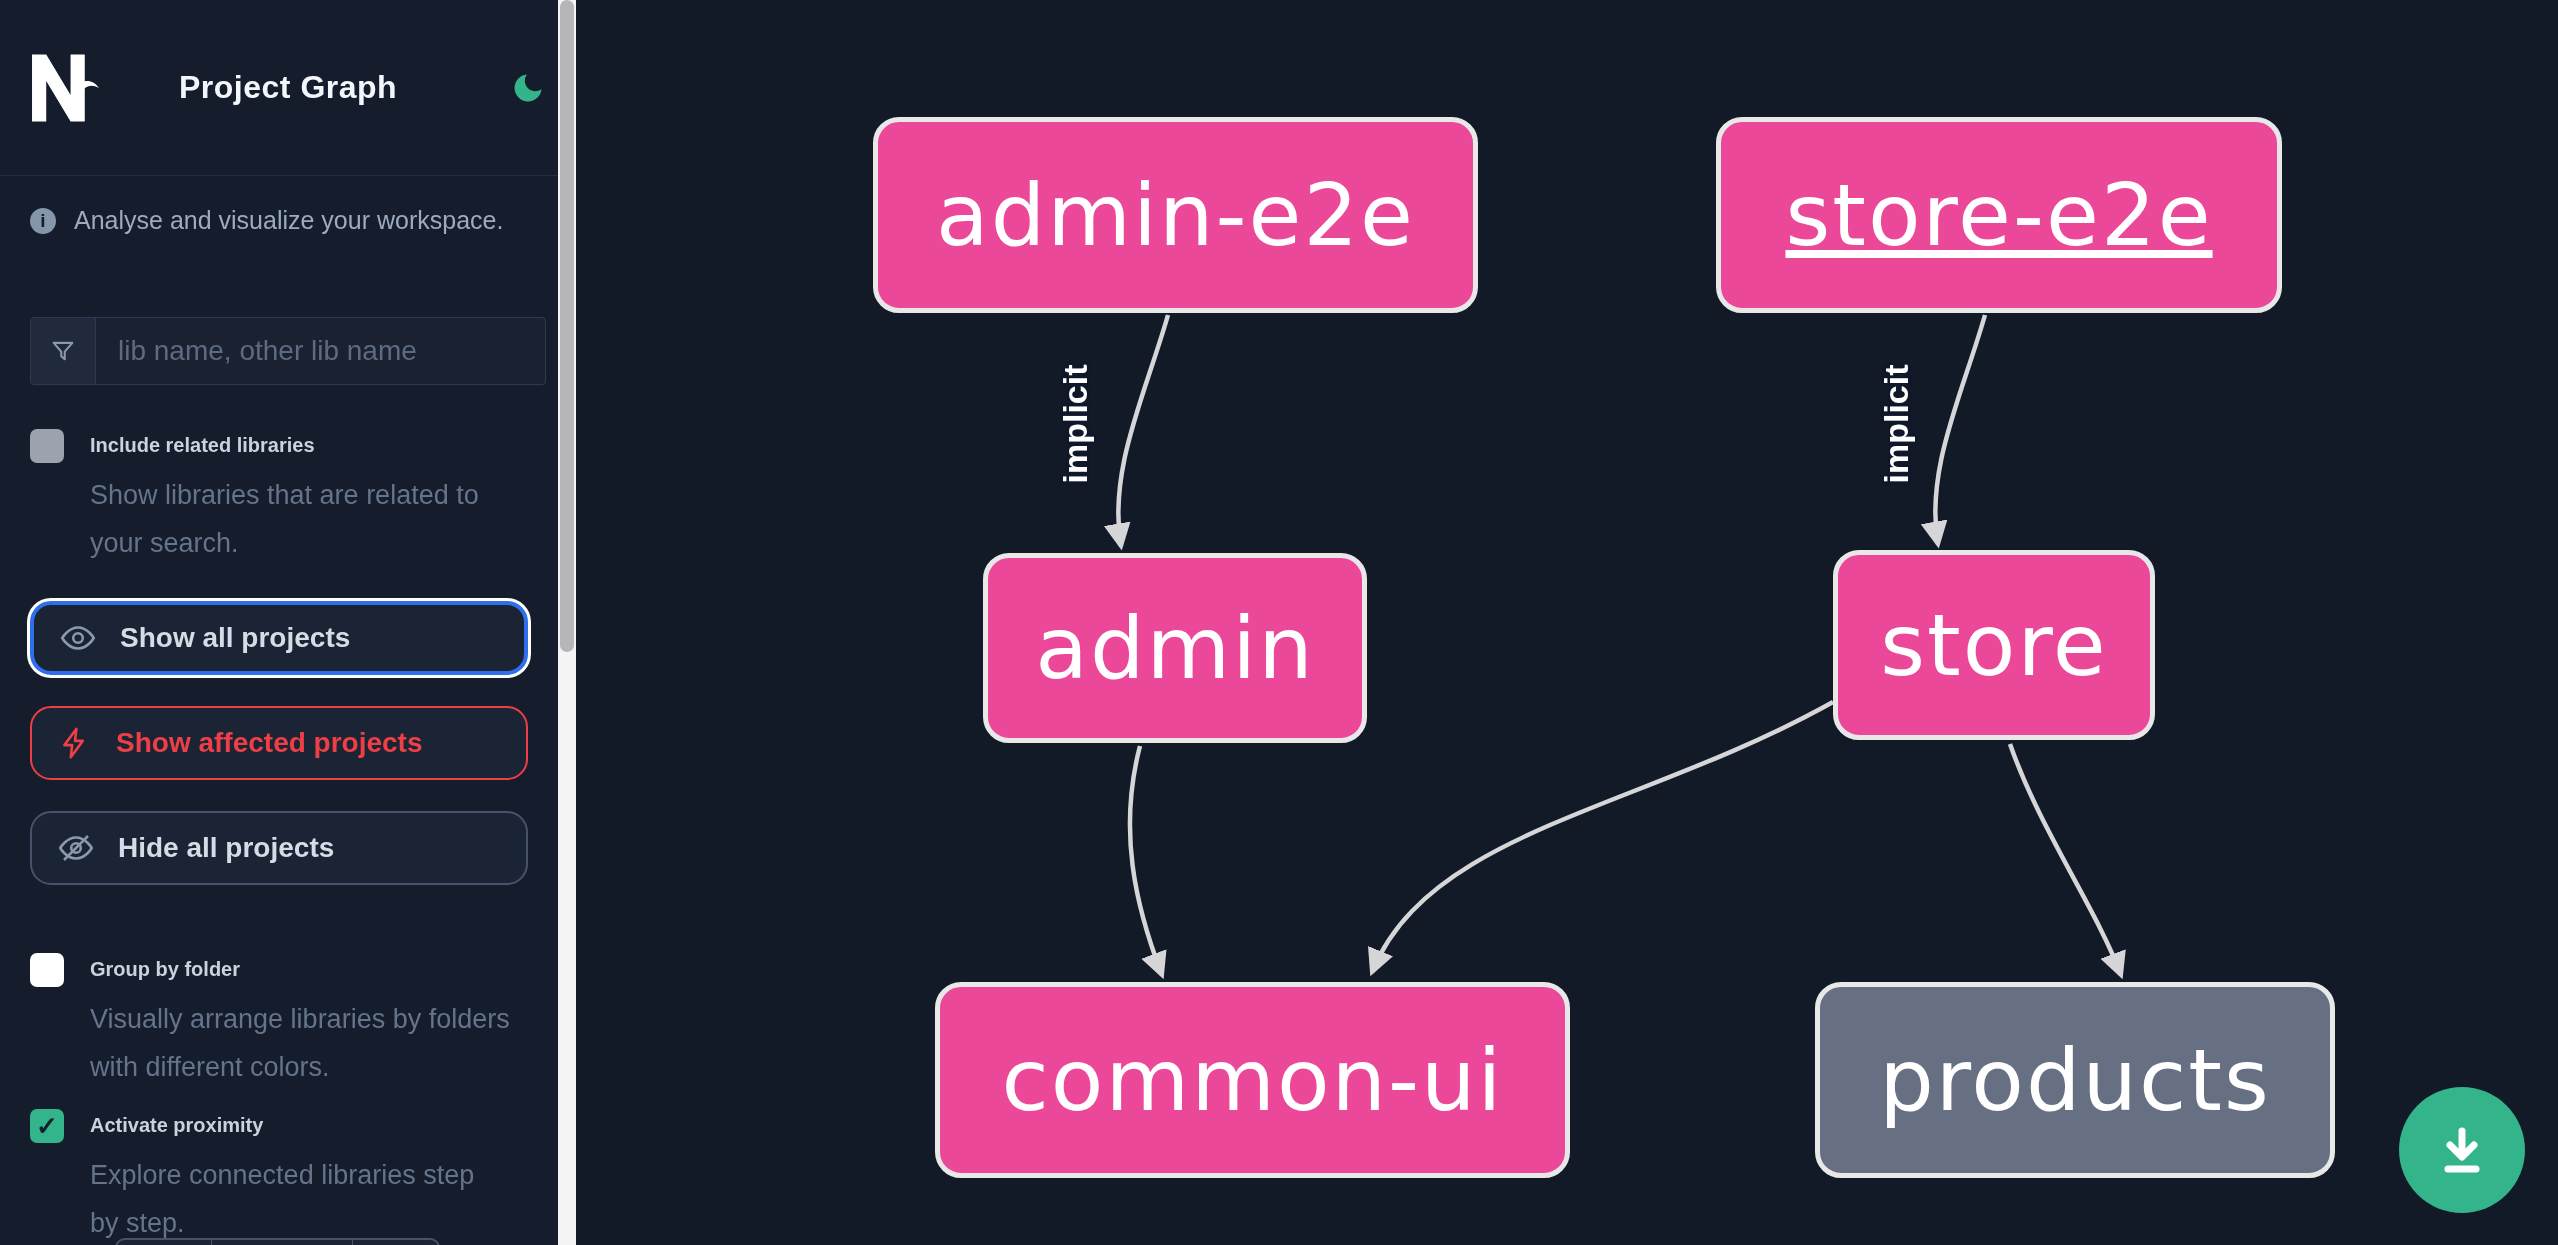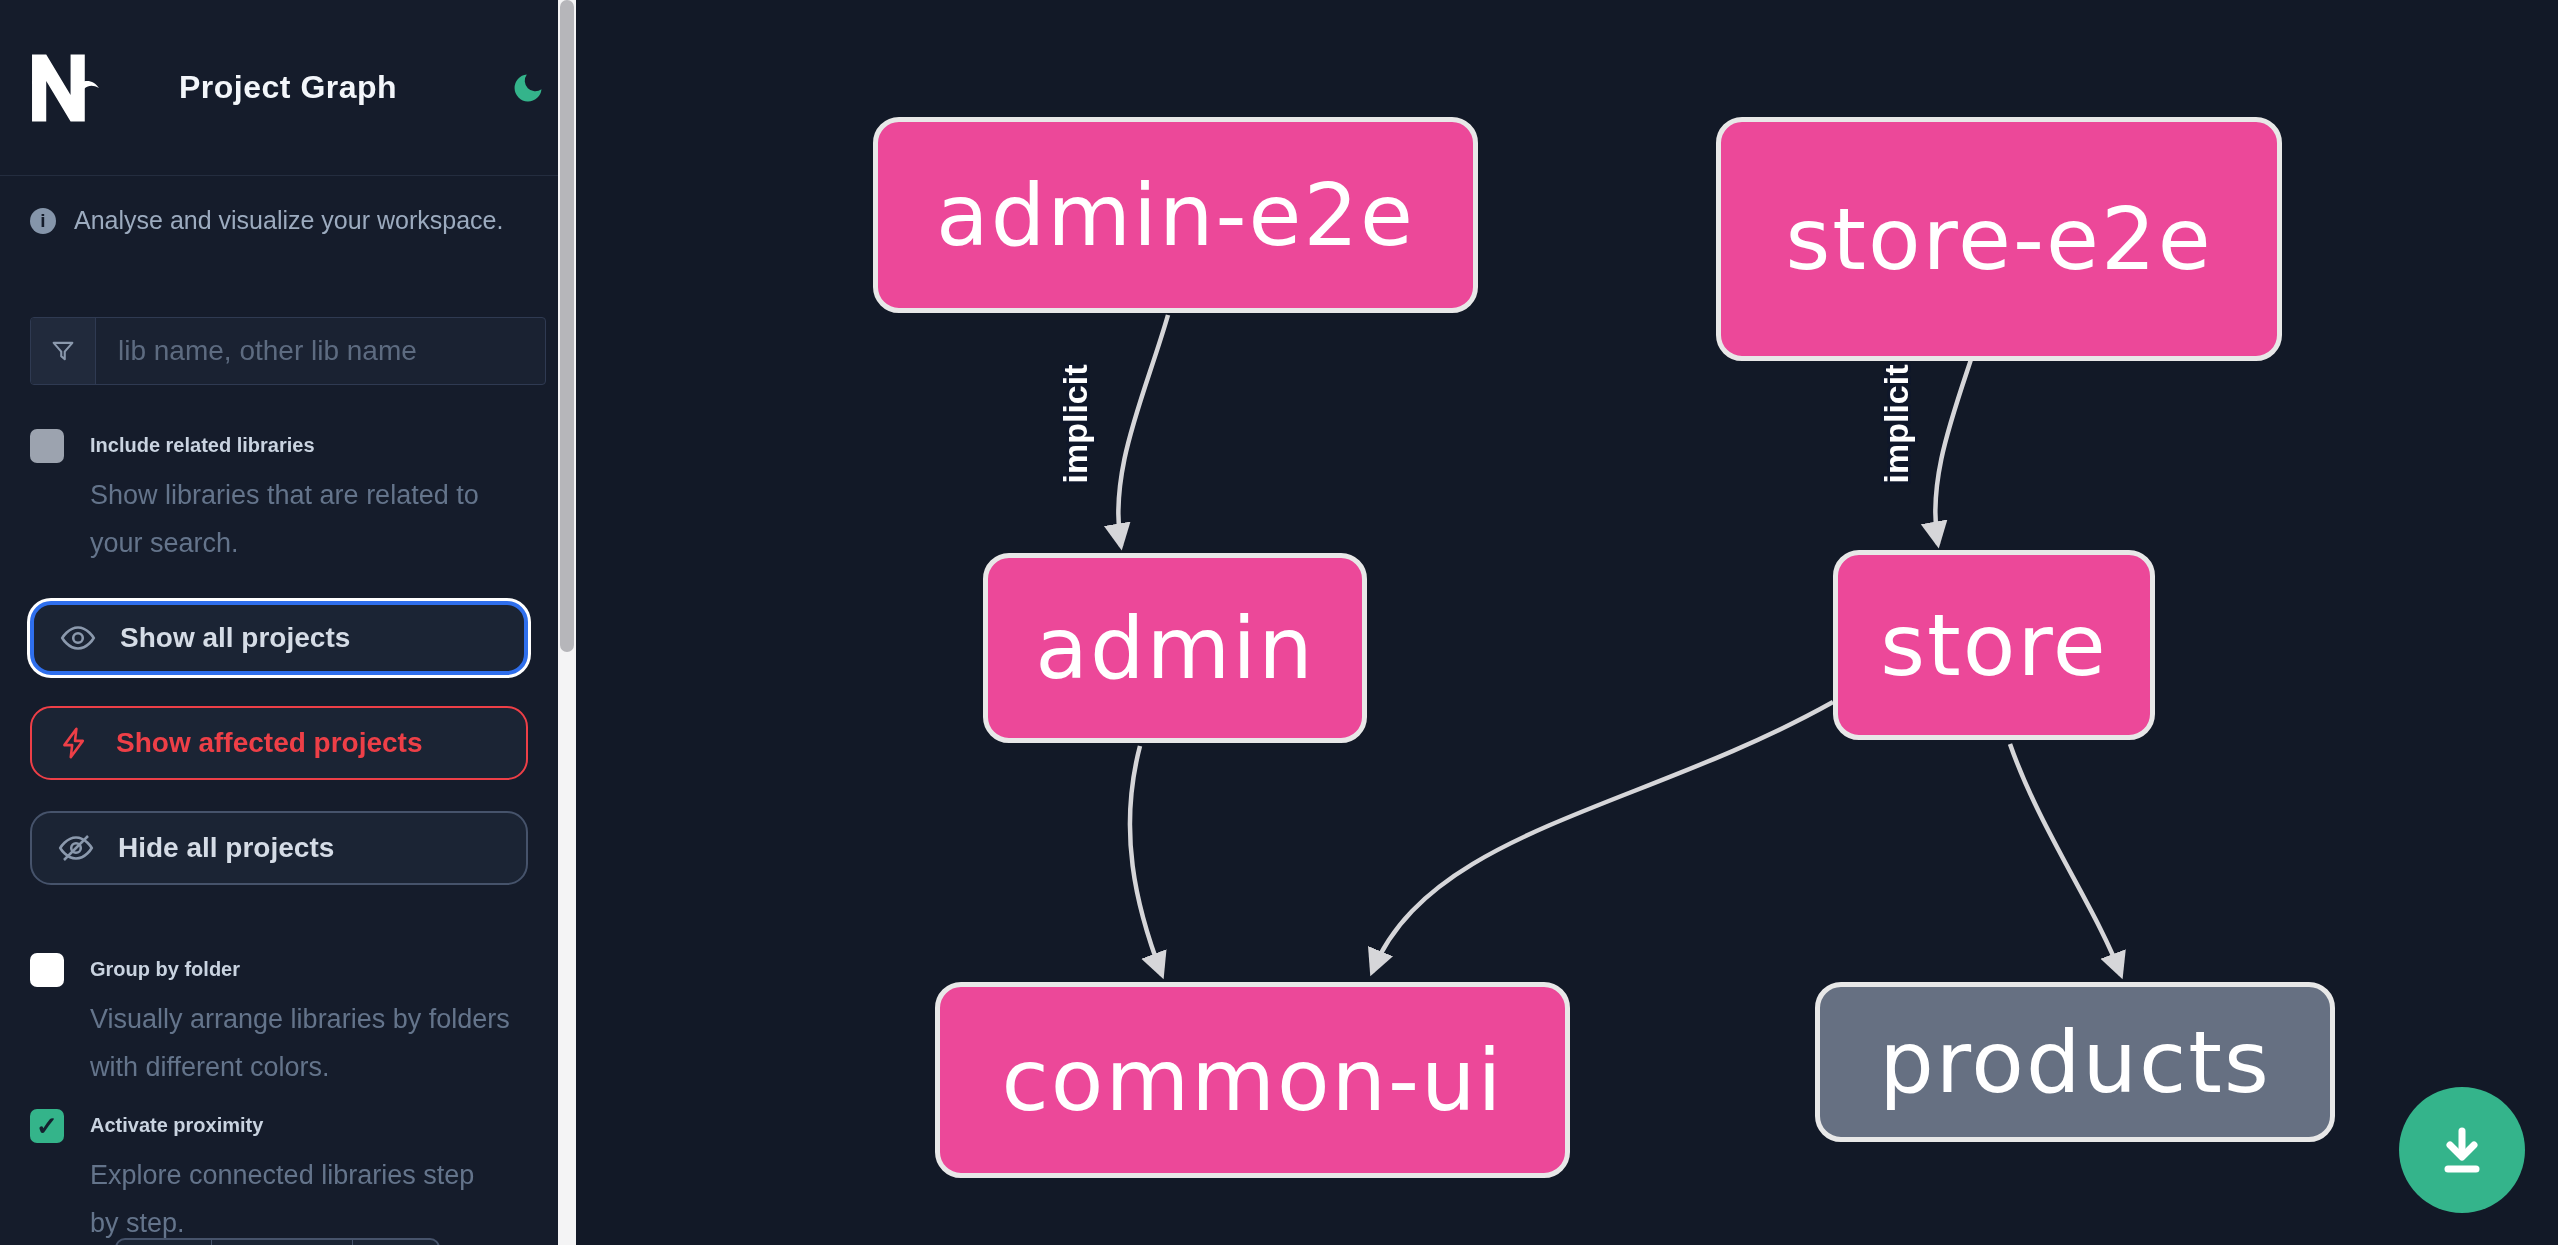--- a/index.html
+++ b/index.html
@@ -86,25 +86,25 @@
   <path d="M 1168 315 C 1145 395 1108 470 1121 546" class="edge" marker-end="url(#arrowhead)"></path>
       <text class="edge-label" text-anchor="middle" transform="translate(1087 424) rotate(-90)">implicit</text>
       <path d="M 1985 315 C 1962 395 1925 470 1938 544" class="edge" marker-end="url(#arrowhead)"></path>
       <text class="edge-label" text-anchor="middle" transform="translate(1908 424) rotate(-90)">implicit</text>
       <path d="M 1140 746 C 1118 830 1135 905 1162 975" class="edge" marker-end="url(#arrowhead)"></path>
       <path d="M 1833 702 C 1640 810 1430 830 1372 972" class="edge" marker-end="url(#arrowhead)"></path>
       <path d="M 2010 744 C 2040 830 2096 908 2121 975" class="edge" marker-end="url(#arrowhead)"></path>
     </svg>
   <div id="node-layer">
       <div class="node affected" style="left: 873px; top: 117px; width: 605px; height: 196px;">admin-e2e</div>
-      <div class="node affected" style="left: 1716px; top: 117px; width: 566px; height: 244px;">store-e2e</div>
+      <div class="node affected" style="left: 1716px; top: 117px; width: 566px; height: 196px; text-decoration: underline;">store-e2e</div>
       <div class="node affected" style="left: 983px; top: 553px; width: 384px; height: 190px;">admin</div>
       <div class="node affected" style="left: 1833px; top: 550px; width: 322px; height: 190px;">store</div>
       <div class="node affected" style="left: 935px; top: 982px; width: 635px; height: 196px;">common-ui</div>
-      <div class="node plain" style="left: 1815px; top: 982px; width: 520px; height: 160px;">products</div>
+      <div class="node plain" style="left: 1815px; top: 982px; width: 520px; height: 196px;">products</div>
     </div>
 
   <button class="fab" title="">
     <svg width="54" height="54" viewBox="0 0 54 54" fill="none" stroke="#ffffff" stroke-width="7" stroke-linecap="round" stroke-linejoin="round">
       <path d="M27 8 v24"></path>
       <path d="M15 22 l12 12 12 -12"></path>
       <path d="M13 46 h28"></path>
     </svg>
   </button>
 

